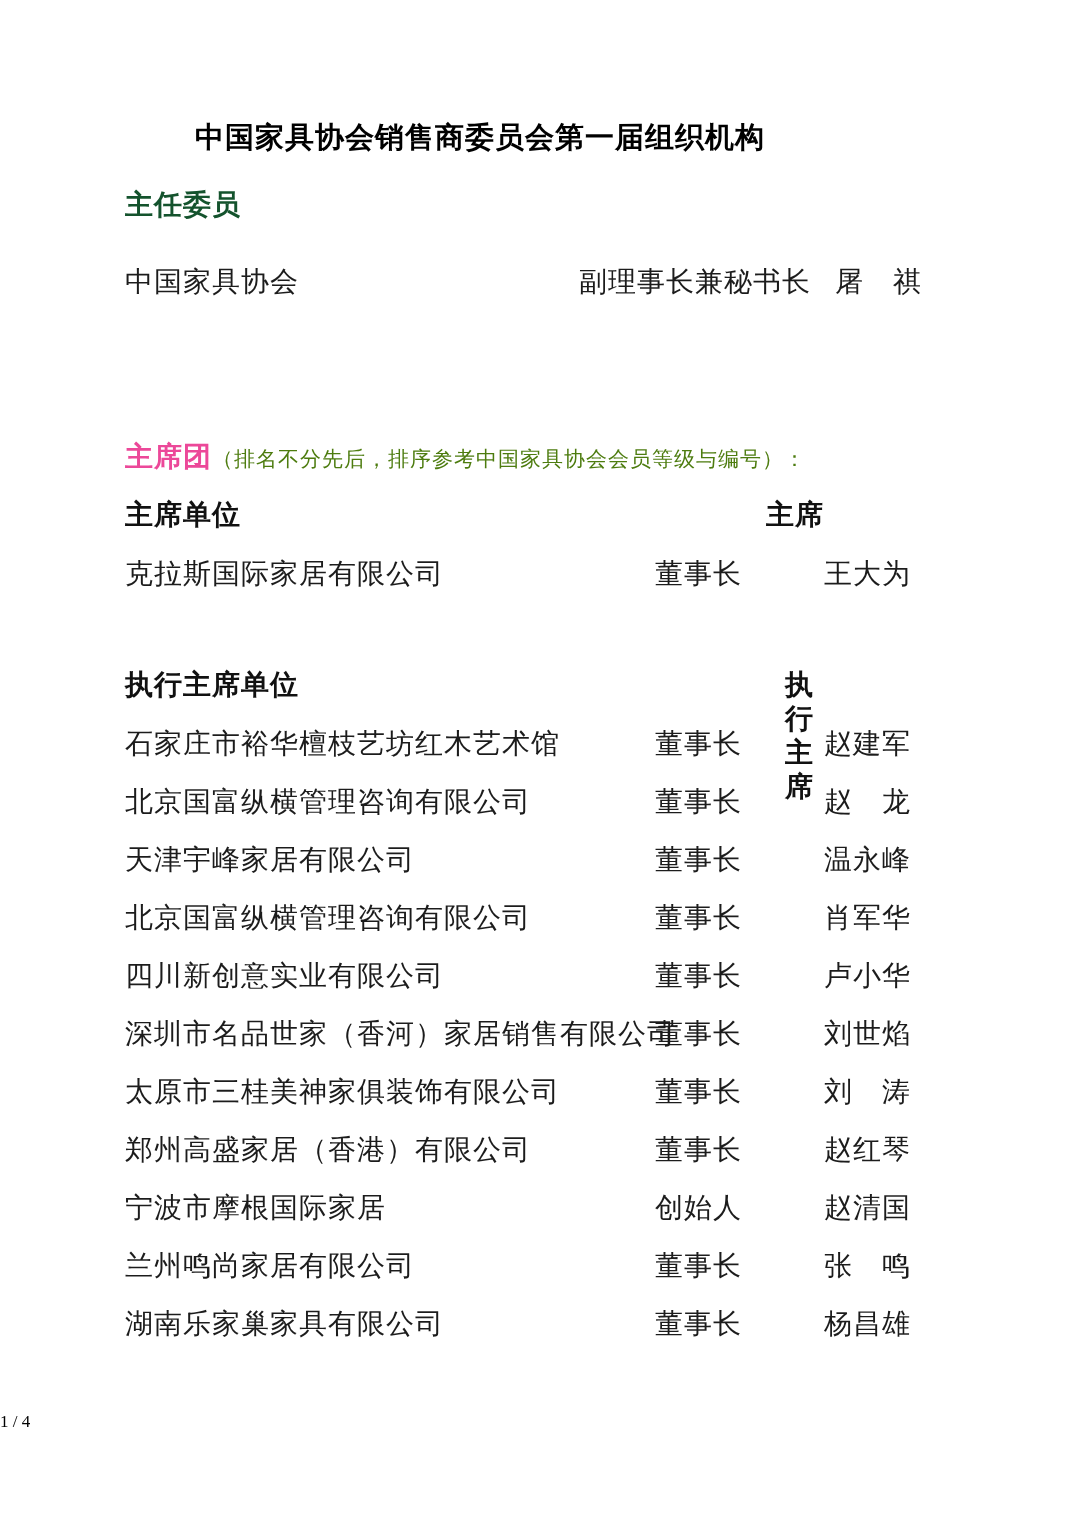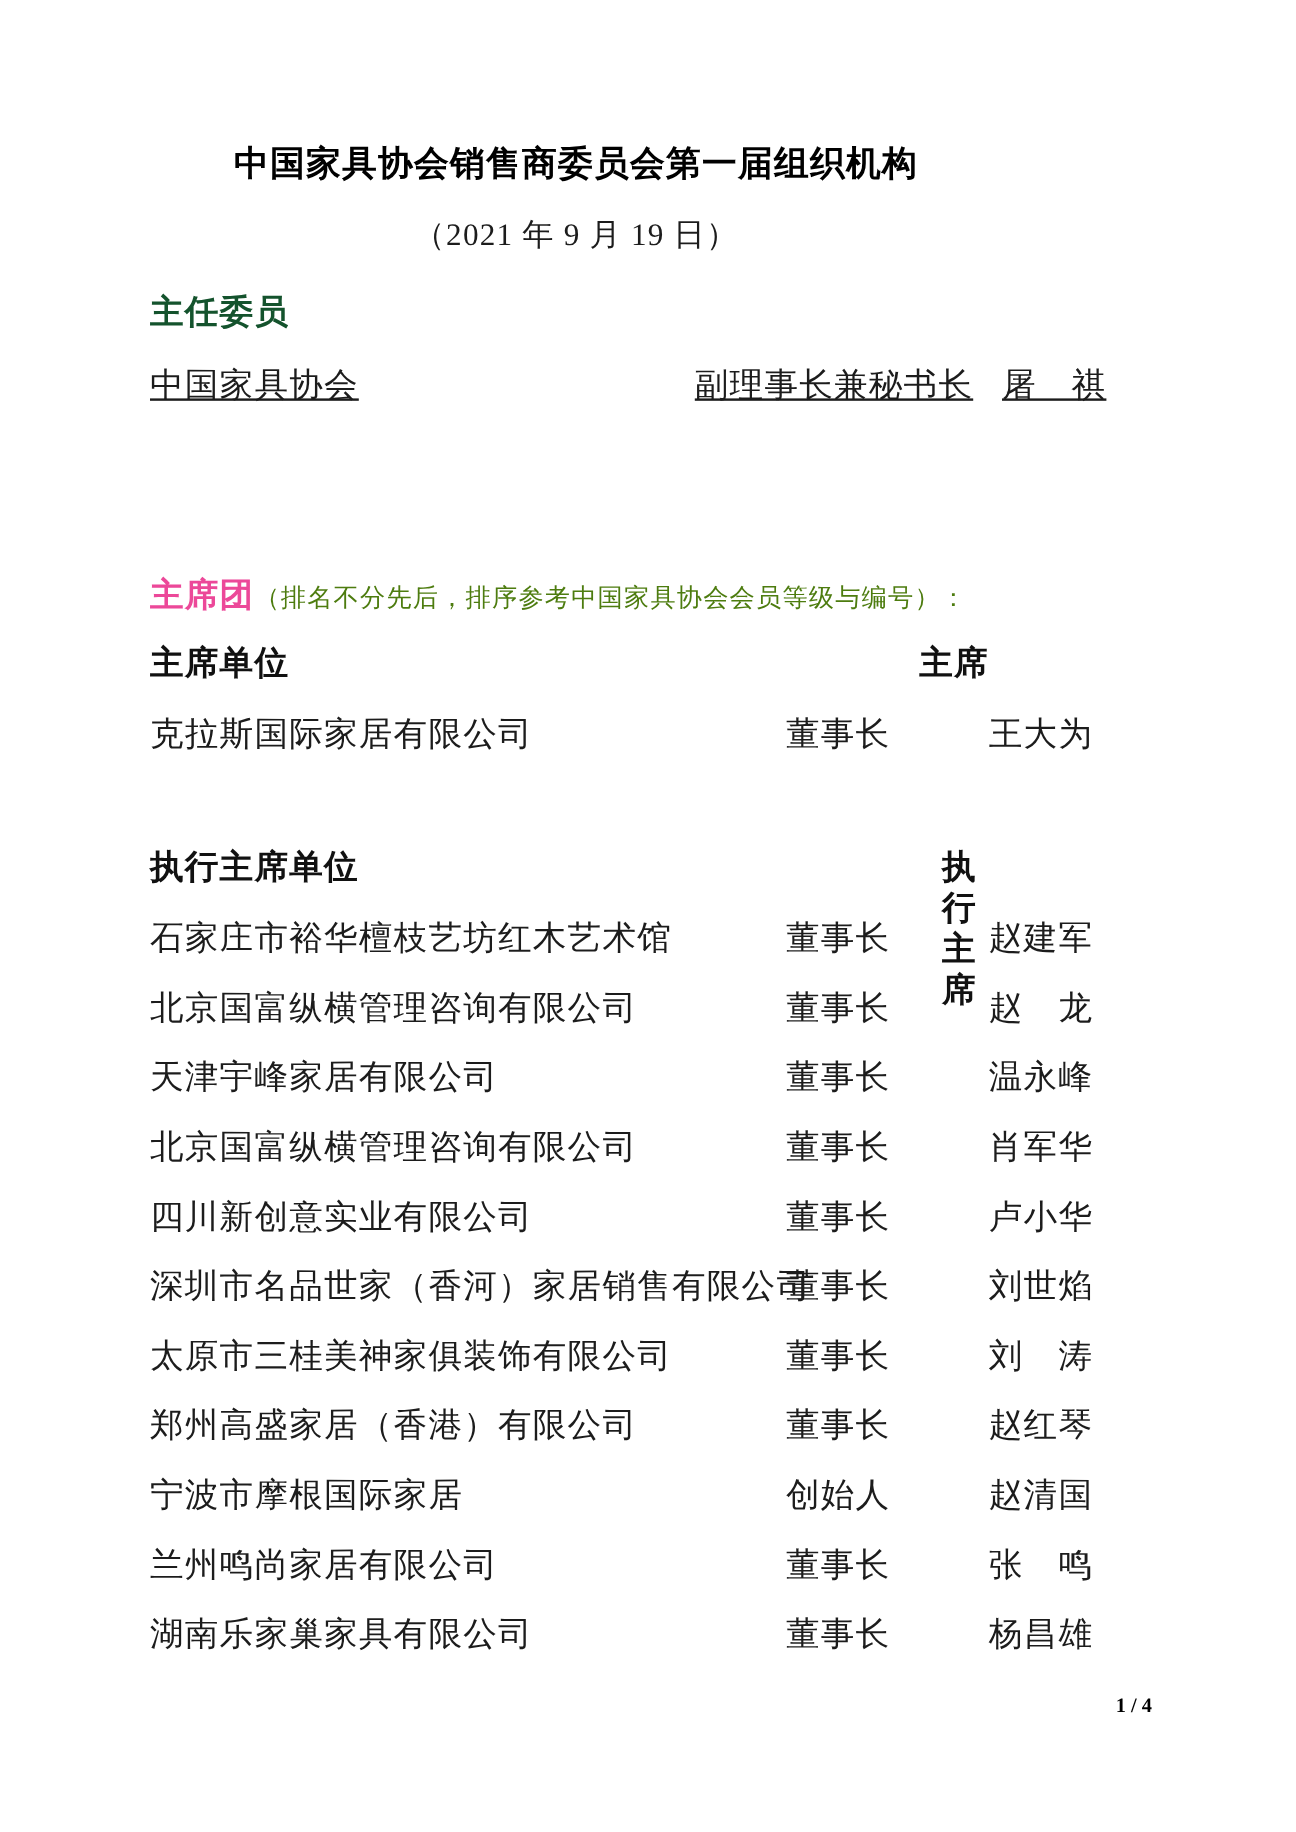--- a/index.html
+++ b/index.html
@@ -44,21 +44,21 @@
   .row {
     display: grid;
     grid-template-columns: 530px 169px 1fr;
     margin-top: 26px;
     font-size: 28px;
     line-height: 32px;
     letter-spacing: 1px;
     white-space: nowrap;
   }
   .row .org  { overflow: visible; }
-  .chief-row { grid-template-columns: 454px 256px 1fr; margin-top: 28px; text-decoration: underline; }
+  .chief-row { grid-template-columns: 454px 256px 1fr; margin-top: 44px; }
 
   .presidium-heading {
     margin-top: 142px;
     font-size: 28px;
     line-height: 34px;
     letter-spacing: 1px;
     white-space: nowrap;
   }
   .presidium-heading .lead { font-weight: bold; color: #ec4899; }
   .presidium-heading .note { font-size: 21px; color: #4d7c0f; }
@@ -73,34 +73,32 @@
     letter-spacing: 1px;
   }
   .header-row .role { position: absolute; left: 641px; top: 0; }
   .header-row.exec { margin-top: 78px; }
   .header-row.exec .role { left: 616px; margin-left: 44px; }
 
   .page-footer {
     position: absolute;
     left: 0; right: 0;
     top: 1412px;
-    text-align: right;
+    text-align: left;
     font-size: 17px;
-    font-weight: bold;
+    font-weight: normal;
     color: #000;
-    margin-left: 39px;
   }
 </style>
 </head>
 <body>
 
 <div class="page">
 
   <h1 class="doc-title">中国家具协会销售商委员会第一届组织机构</h1>
-  <div class="doc-date">（2021 年 9 月 19 日）</div>
 
   <div class="content">
 
     <h2 class="section-heading">主任委员</h2>
     <div class="row chief-row">
       <span class="org">中国家具协会</span>
       <span class="pos">副理事长兼秘书长</span>
       <span class="name">屠　祺</span>
     </div>
 

